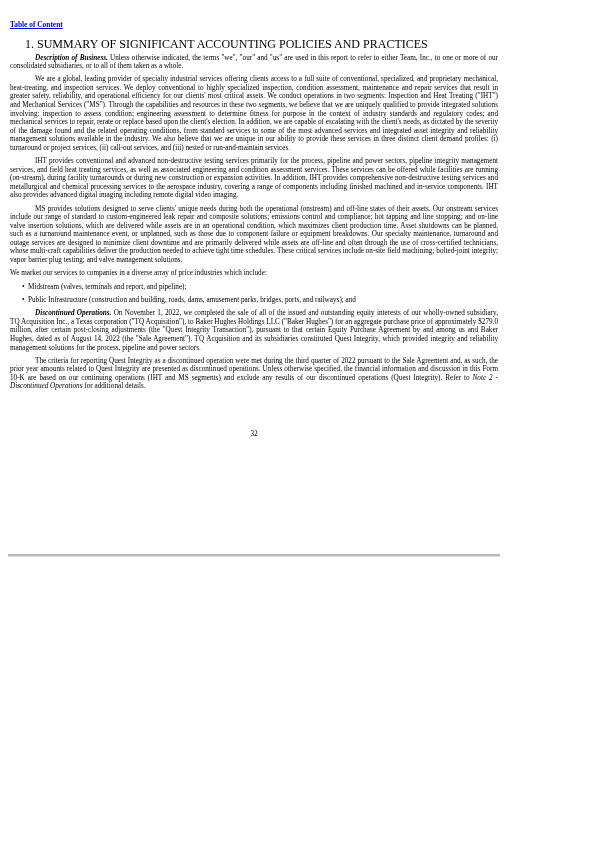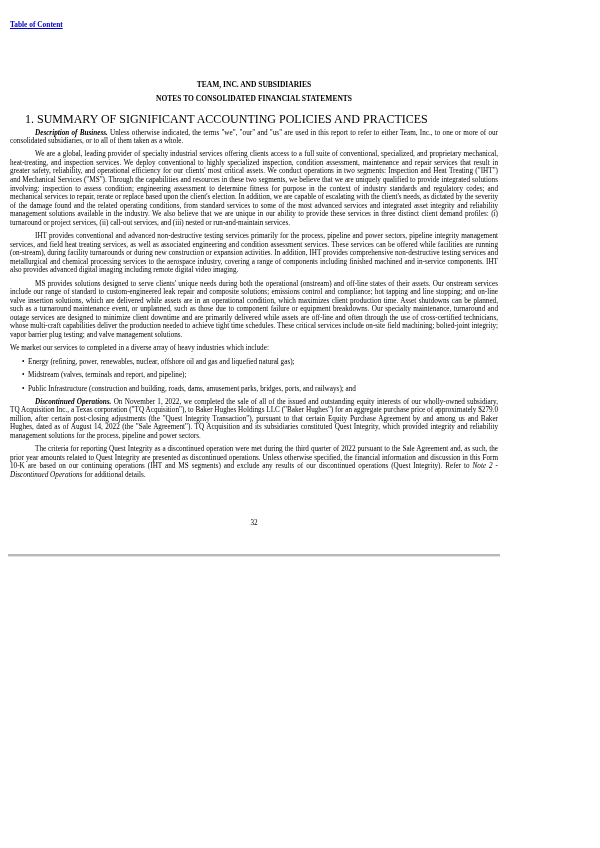--- a/index.html
+++ b/index.html
@@ -82,39 +82,34 @@
     border-bottom: 1px solid #e2e2e2;
   }
 </style>
 </head>
 <body>
 
 <div class="page">
 
   <a href="#" class="toc-link">Table of Content</a>
 
-  <div class="titles">
-    <div>TEAM, INC. AND SUBSIDIARIES</div>
-    <div>NOTES TO CONSOLIDATED FINANCIAL STATEMENTS</div>
-  </div>
 
   <h1 class="section-heading">1. SUMMARY OF SIGNIFICANT ACCOUNTING POLICIES AND PRACTICES</h1>
 
   <p class="para indent"><span class="lead">Description of Business.</span><span> Unless otherwise indicated, the terms "we", "our" and "us" are used in this report to refer to either Team, Inc., to one or more of our consolidated subsidiaries, or to all of them taken as a whole.</span></p>
 
   <p class="para indent">We are a global, leading provider of specialty industrial services offering clients access to a full suite of conventional, specialized, and proprietary mechanical, heat-treating, and inspection services. We deploy conventional to highly specialized inspection, condition assessment, maintenance and repair services that result in greater safety, reliability, and operational efficiency for our clients' most critical assets. We conduct operations in two segments: Inspection and Heat Treating ("IHT") and Mechanical Services ("MS"). Through the capabilities and resources in these two segments, we believe that we are uniquely qualified to provide integrated solutions involving: inspection to assess condition; engineering assessment to determine fitness for purpose in the context of industry standards and regulatory codes; and mechanical services to repair, rerate or replace based upon the client's election. In addition, we are capable of escalating with the client's needs, as dictated by the severity of the damage found and the related operating conditions, from standard services to some of the most advanced services and integrated asset integrity and reliability management solutions available in the industry. We also believe that we are unique in our ability to provide these services in three distinct client demand profiles: (i) turnaround or project services, (ii) call-out services, and (iii) nested or run-and-maintain services.</p>
 
   <p class="para indent">IHT provides conventional and advanced non-destructive testing services primarily for the process, pipeline and power sectors, pipeline integrity management services, and field heat treating services, as well as associated engineering and condition assessment services. These services can be offered while facilities are running (on-stream), during facility turnarounds or during new construction or expansion activities. In addition, IHT provides comprehensive non-destructive testing services and metallurgical and chemical processing services to the aerospace industry, covering a range of components including finished machined and in-service components. IHT also provides advanced digital imaging including remote digital video imaging.</p>
 
   <p class="para indent">MS provides solutions designed to serve clients' unique needs during both the operational (onstream) and off-line states of their assets. Our onstream services include our range of standard to custom-engineered leak repair and composite solutions; emissions control and compliance; hot tapping and line stopping; and on-line valve insertion solutions, which are delivered while assets are in an operational condition, which maximizes client production time. Asset shutdowns can be planned, such as a turnaround maintenance event, or unplanned, such as those due to component failure or equipment breakdowns. Our specialty maintenance, turnaround and outage services are designed to minimize client downtime and are primarily delivered while assets are off-line and often through the use of cross-certified technicians, whose multi-craft capabilities deliver the production needed to achieve tight time schedules. These critical services include on-site field machining; bolted-joint integrity; vapor barrier plug testing; and valve management solutions.</p>
 
-  <p class="para">We market our services to completed in a diverse array of heavy industries which include:</p>
+  <p class="para">We market our services to companies in a diverse array of price industries which include:</p>
 
   <ul class="industries">
-    <li>Energy (refining, power, renewables, nuclear, offshore oil and gas and liquefied natural gas);</li>
     <li>Midstream (valves, terminals and report, and pipeline);</li>
     <li>Public Infrastructure (construction and building, roads, dams, amusement parks, bridges, ports, and railways); and</li>
   </ul>
 
   <p class="para indent"><span class="lead">Discontinued Operations.</span><span> On November 1, 2022, we completed the sale of all of the issued and outstanding equity interests of our wholly-owned subsidiary, TQ Acquisition Inc., a Texas corporation ("TQ Acquisition"), to Baker Hughes Holdings LLC ("Baker Hughes") for an aggregate purchase price of approximately $279.0 million, after certain post-closing adjustments (the "Quest Integrity Transaction"), pursuant to that certain Equity Purchase Agreement by and among us and Baker Hughes, dated as of August 14, 2022 (the "Sale Agreement"). TQ Acquisition and its subsidiaries constituted Quest Integrity, which provided integrity and reliability management solutions for the process, pipeline and power sectors.</span></p>
 
   <p class="para indent"><span>The criteria for reporting Quest Integrity as a discontinued operation were met during the third quarter of 2022 pursuant to the Sale Agreement and, as such, the prior year amounts related to Quest Integrity are presented as discontinued operations. Unless otherwise specified, the financial information and discussion in this Form 10-K are based on our continuing operations (IHT and MS segments) and exclude any results of our discontinued operations (Quest Integrity). Refer to </span><span class="italic">Note 2 - Discontinued Operations</span><span> for additional details.</span></p>
 
   <div class="page-number">32</div>
 

